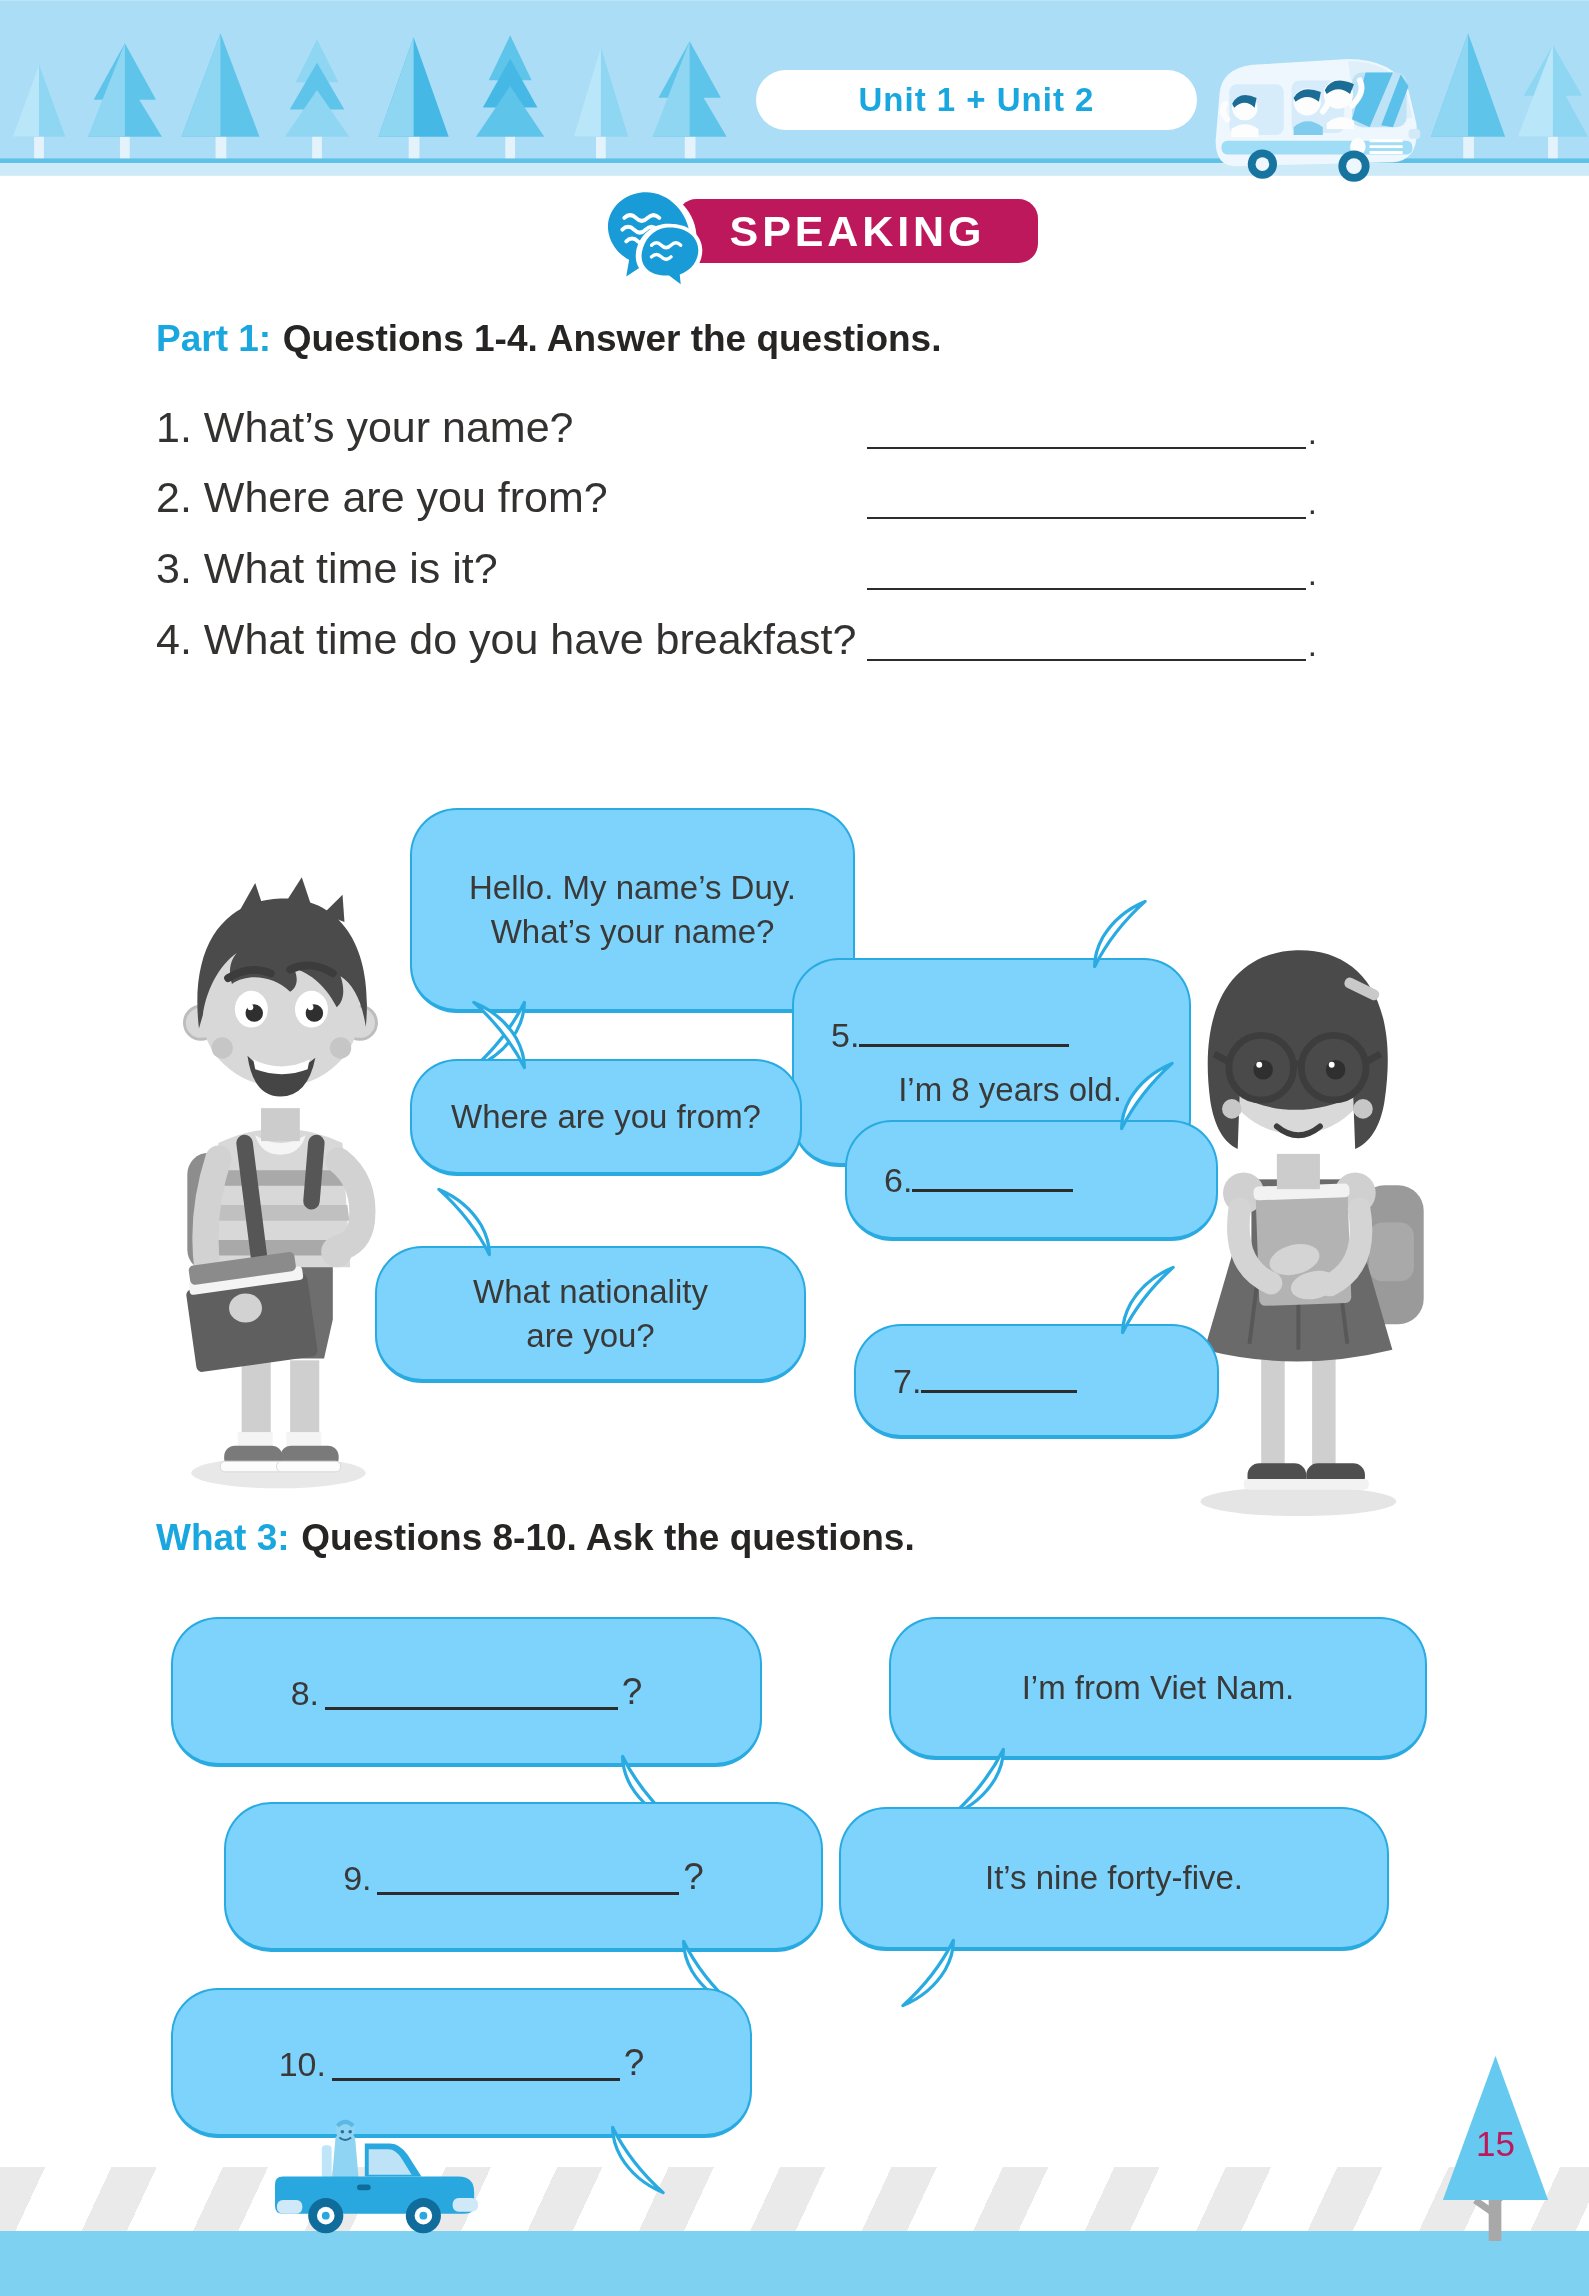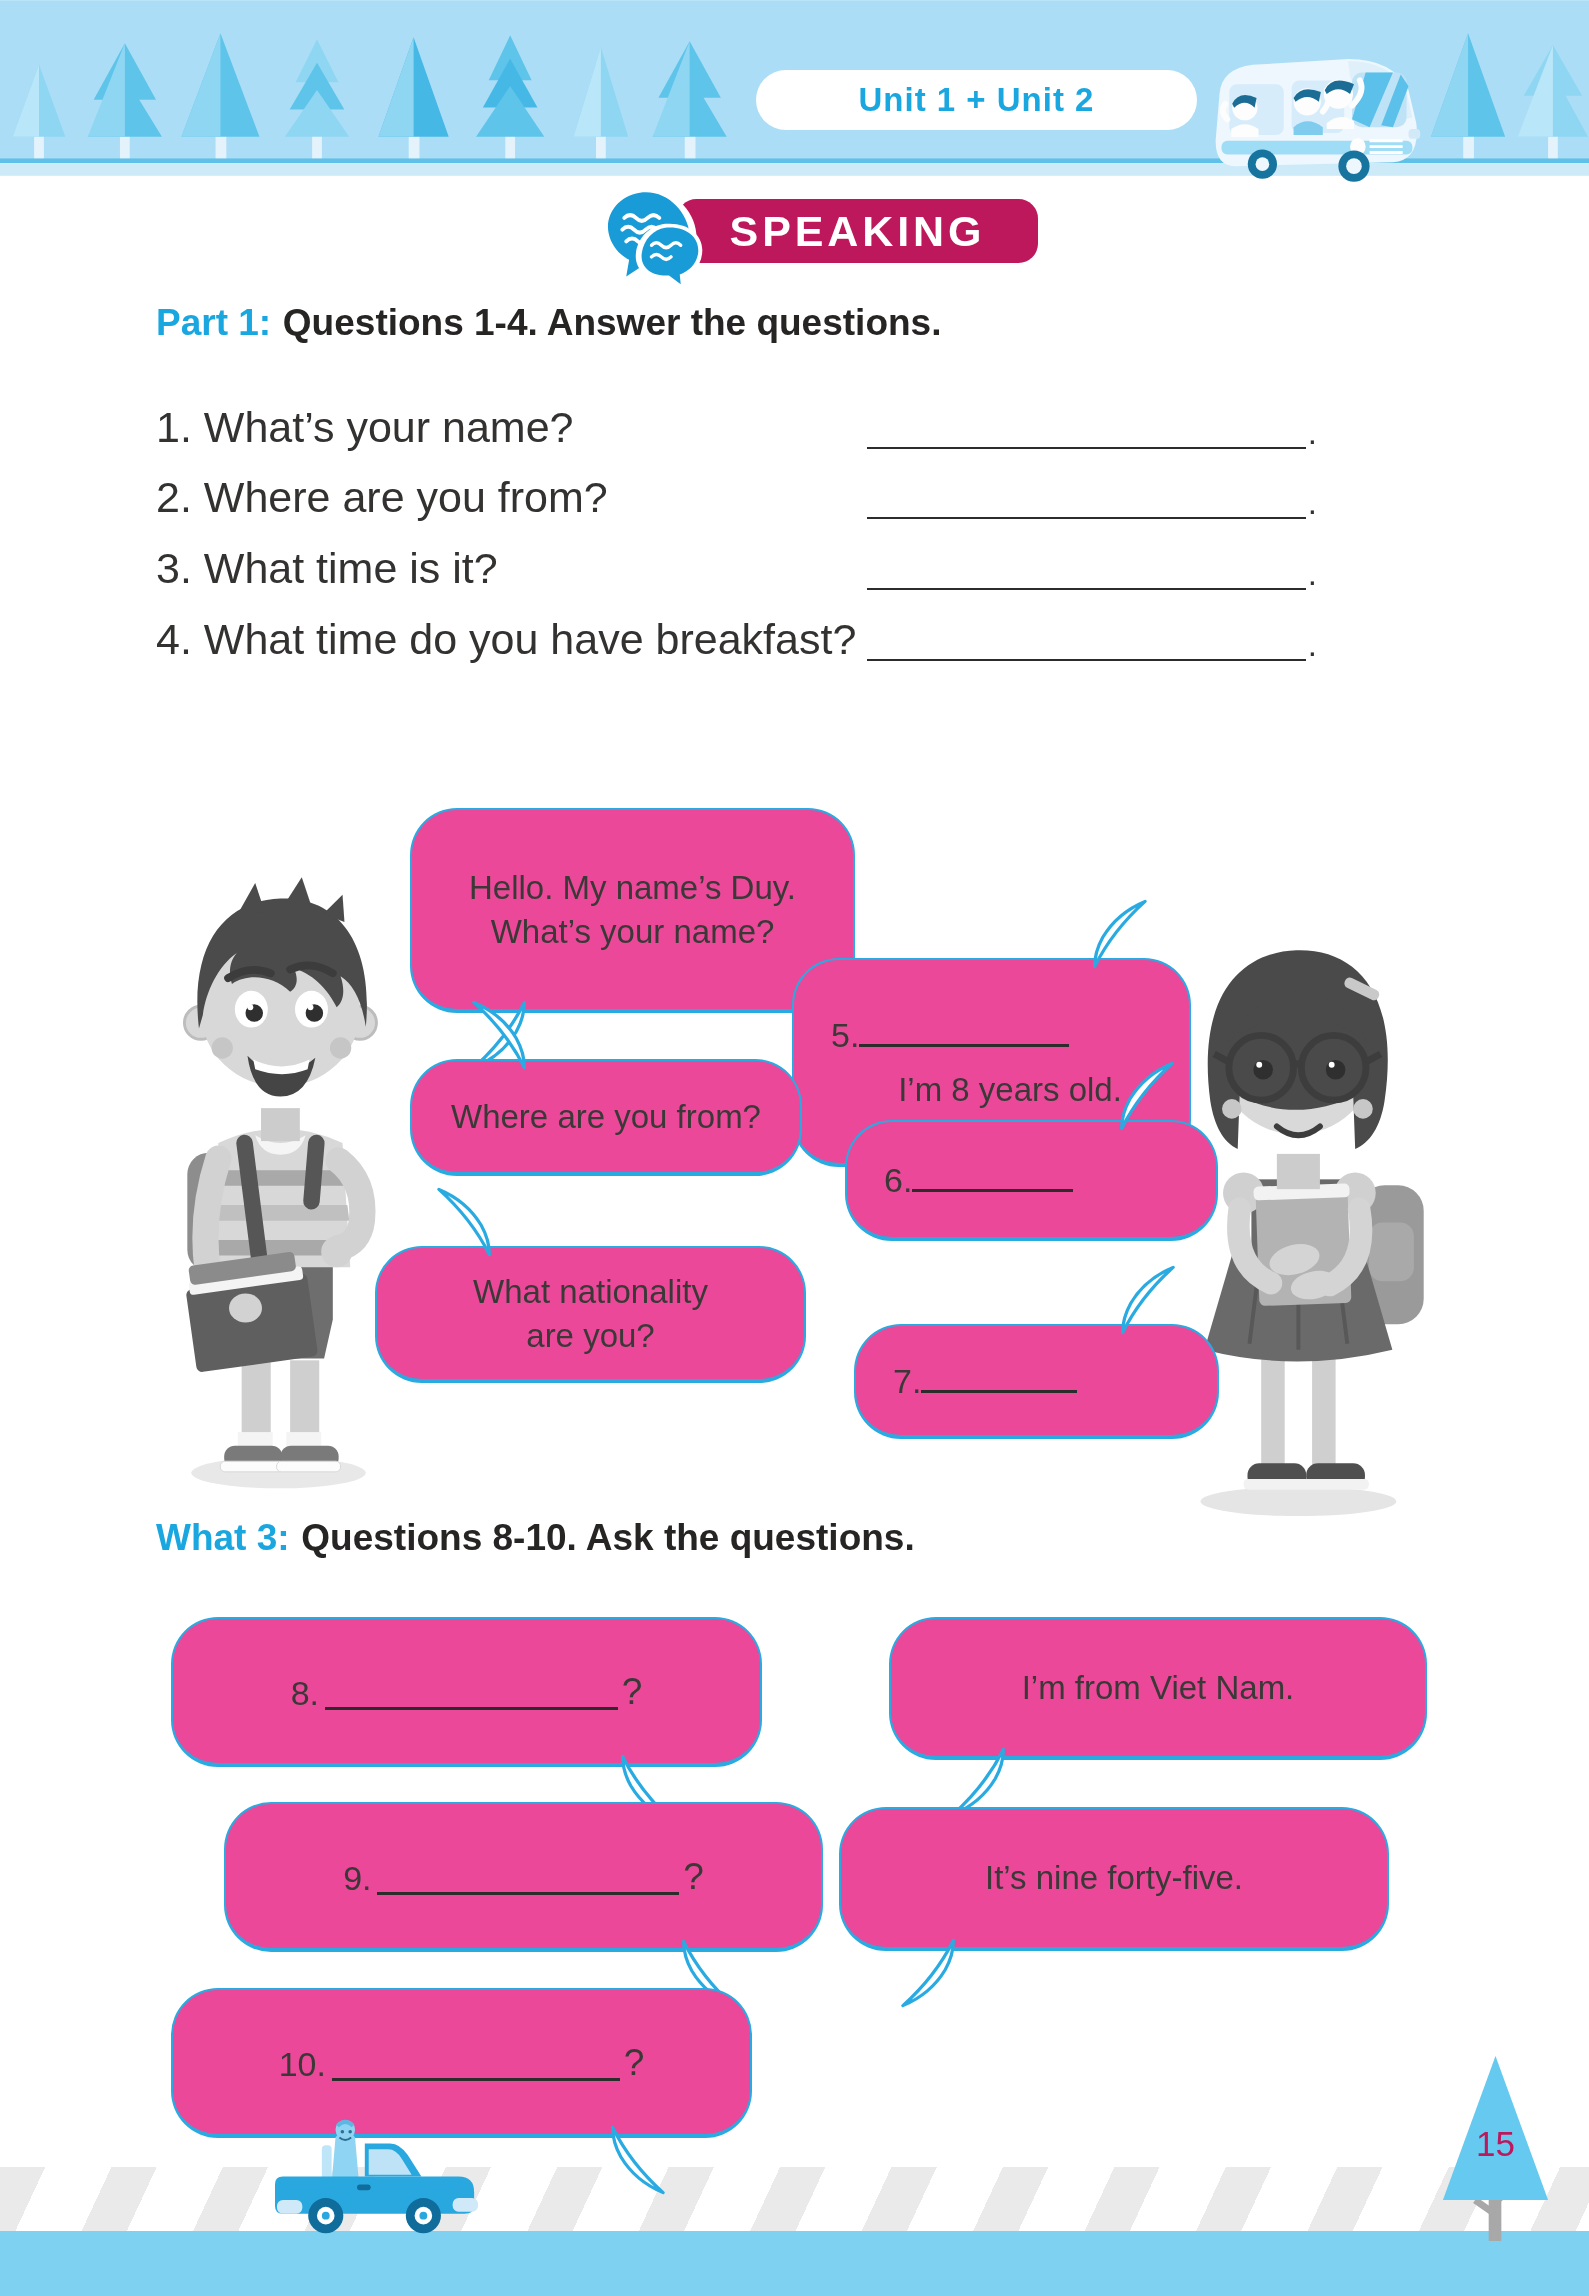--- a/index.html
+++ b/index.html
@@ -28,21 +28,21 @@
   .heading .ins{color:#262524;}
   
   .q-row{position:absolute;left:156px;width:1161px;height:51px;display:flex;
          justify-content:space-between;align-items:flex-end;}
   .q-text{font-size:43px;color:#333231;line-height:1;}
   .q-blank-wrap{display:flex;align-items:flex-end;}
   .q-blank{display:inline-block;width:439px;height:39px;border-bottom:2.9px solid #2c2c2c;}
   .q-period{font-size:33px;line-height:1;margin-left:2px;color:#333231;}
   
   .bubble{
-    position:absolute;background:#ec4899;border:2.9px solid #29abe2;border-bottom-width:4.9px;
+    position:absolute;background:#7dd3fc;border:2.9px solid #29abe2;border-bottom-width:4.9px;
     border-radius:47px;z-index:3;display:flex;align-items:center;justify-content:center;
     font-size:33px;color:#3a3938;text-align:center;line-height:1.32;
   }
   .tail{position:absolute;width:57px;height:90px;overflow:visible;}
   .tail path{fill:#fff;stroke:#29abe2;stroke-width:4;stroke-linejoin:round;}
   .t-br{right:82px;bottom:-80px;}
   .t-bl{left:57px;bottom:-80px;transform:scaleX(-1);}
   .t-tl{left:57px;top:-80px;transform:scale(-1,-1);}
   .t-tr{right:39px;top:-80px;transform:scaleY(-1);}
   .ans-line{display:inline-block;border-bottom:3.9px solid #2c2c2c;height:33px;}
@@ -174,21 +174,21 @@
       <path d="M32,62 q6,-6 12,0 t12,0"></path>
     </g>
     <path d="M72,44 C96,42 112,56 110,74 C109,88 98,97 88,100 L90,112 L74,101 C52,102 40,90 42,74 C44,58 56,46 72,44 Z" fill="#fff"></path>
     <path d="M72,48 C94,46 107,58 106,73 C105,85 96,93 87,96 L88,106 L76,97 C57,98 46,88 48,74 C50,60 60,50 72,48 Z" fill="#189bd7"></path>
     <g stroke="#fff" stroke-width="3.5" fill="none" stroke-linecap="round">
       <path d="M58,66 q5,-5 10,0 t10,0 t10,0"></path>
       <path d="M58,78 q5,-5 10,0 t10,0"></path>
     </g>
   </svg>
 
-  <div class="heading" style="top:302px">
+  <div class="heading" style="top:318px">
     <span class="lbl">Part 1:</span><span class="ins">Questions 1-4. Answer the questions.</span>
   </div>
 
   <div class="q-row" style="top:398px">
     <span class="q-text">1. What’s your name?</span>
     <span class="q-blank-wrap">
         <span class="q-blank"></span>
         <span class="q-period">.</span>
       </span>
   </div>

